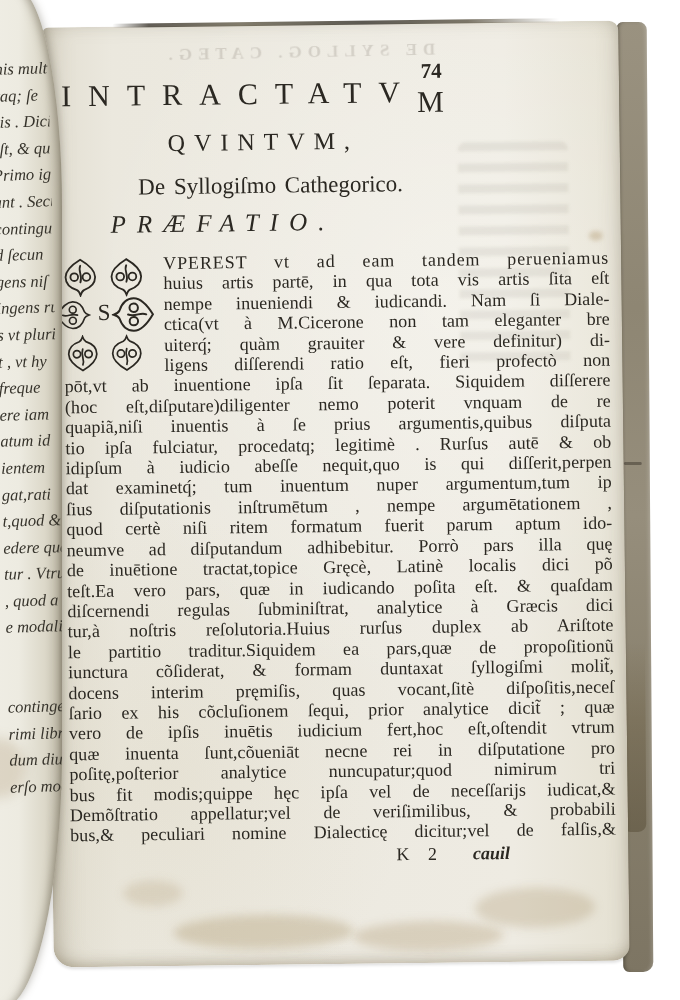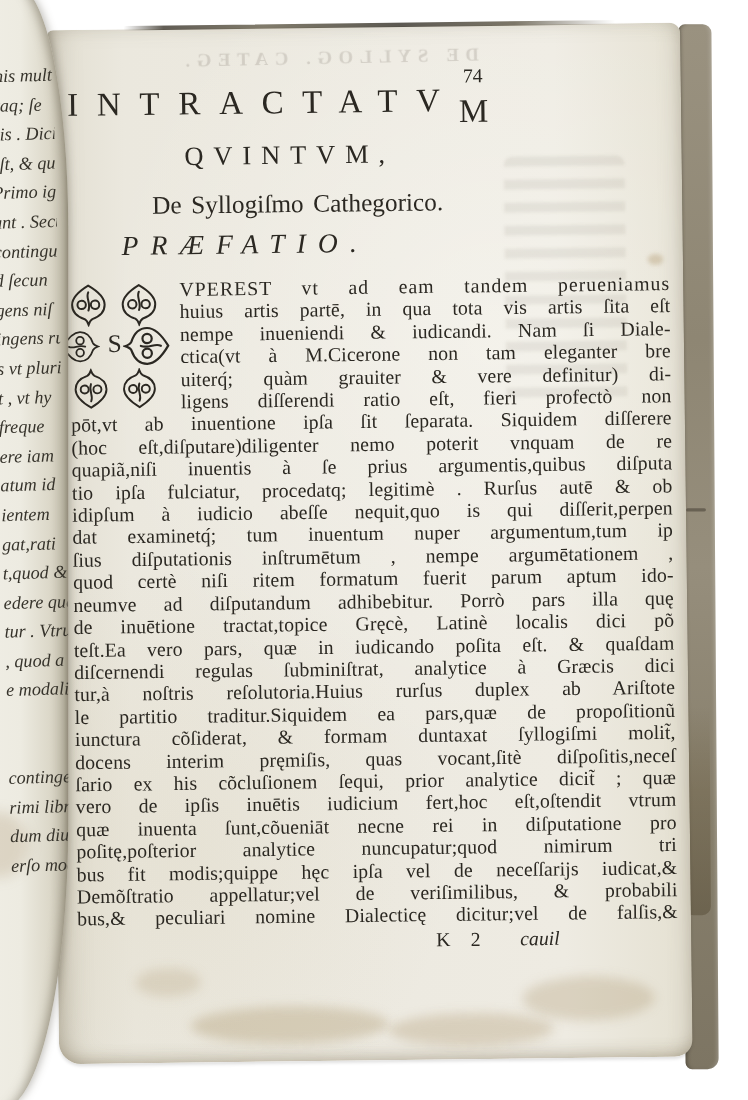--- a/index.html
+++ b/index.html
@@ -65,22 +65,22 @@
   
   .content{position:absolute; left:18px; top:0; width:546px;}
 
   .titleline{
     position:relative; margin-top:52px; display:flex; align-items:baseline;
     font-size:30px; letter-spacing:17px; white-space:nowrap;
   }
   .titleline .w1{}
   .m-wrap{position:relative; display:inline-block; transform:translateY(10px);}
   .folio{
-    position:absolute; top:-26px; left:4px; font-size:18px; letter-spacing:0;
-    font-weight:normal;
+    position:absolute; top:-26px; left:4px; font-size:21px; letter-spacing:0;
+    font-weight:bold;
   }
   .quintum{margin-top:18px; margin-left:106px; font-size:24px; letter-spacing:9px;}
   .desyl{margin-top:17px; margin-left:76px; font-size:23px; word-spacing:3px;}
   .praef{margin-top:10px; margin-left:48px; font-size:25px; font-style:italic; letter-spacing:11px;}
 
   .bodyblock{position:relative; margin-top:15px; font-size:18px; line-height:20.4px;}
   .bline{
     text-align:justify; text-align-last:justify; white-space:normal;
     letter-spacing:.1px;
   }
@@ -92,21 +92,21 @@
   .fl{position:absolute; stroke:#2b2822; fill:none; stroke-width:2.1; stroke-linecap:round;}
   .init-letter{
     position:absolute; left:36px; top:44px; font-size:23px; line-height:1;
   }
 
   .sigrow{
     display:flex; margin-top:2px; padding-left:326px; gap:36px;
     font-size:18px;
   }
   .sigmark{word-spacing:14px;text-align:right;}
-  .catchword{font-style:italic;}
+  .catchword{font-style:italic;font-weight:bold;}
 
   
   .stain{position:absolute; border-radius:50%; filter:blur(5px);}
   .st1{left:120px; bottom:16px; width:180px; height:34px; background:rgba(156,128,78,.28);}
   .st2{left:300px; bottom:12px; width:150px; height:30px; background:rgba(150,120,70,.24);}
   .st3{right:34px; bottom:34px; width:120px; height:40px; background:rgba(146,118,70,.22);}
   .st4{right:18px; top:210px; width:14px; height:10px; background:rgba(160,130,80,.30); filter:blur(2px);}
   .st5{left:70px; bottom:60px; width:60px; height:26px; background:rgba(150,122,74,.18);}
 
   

